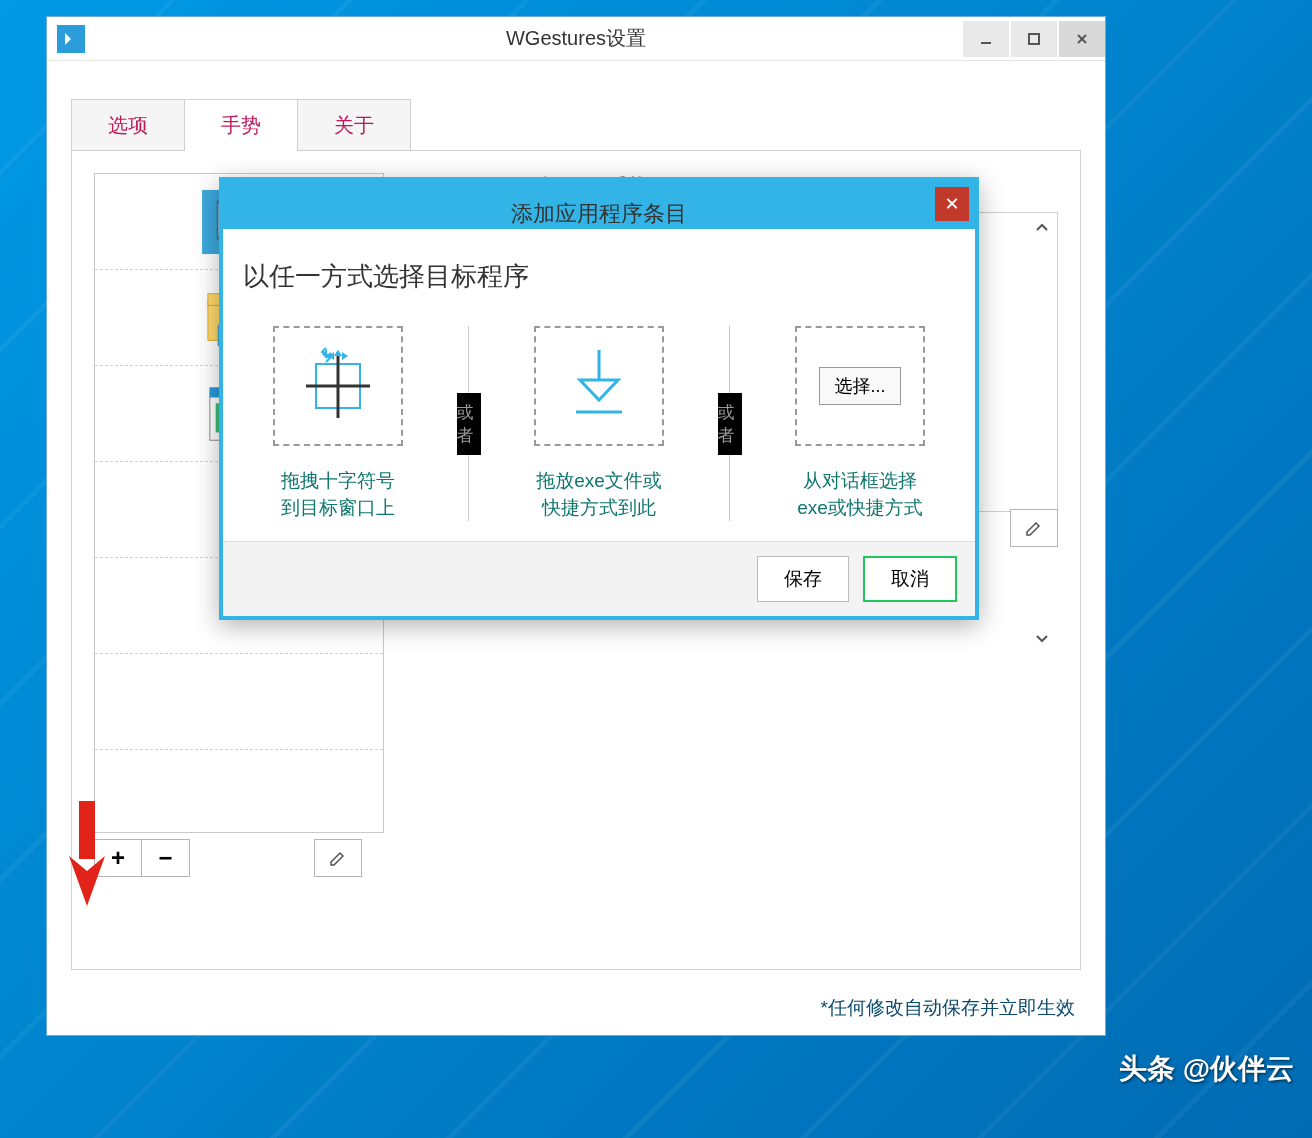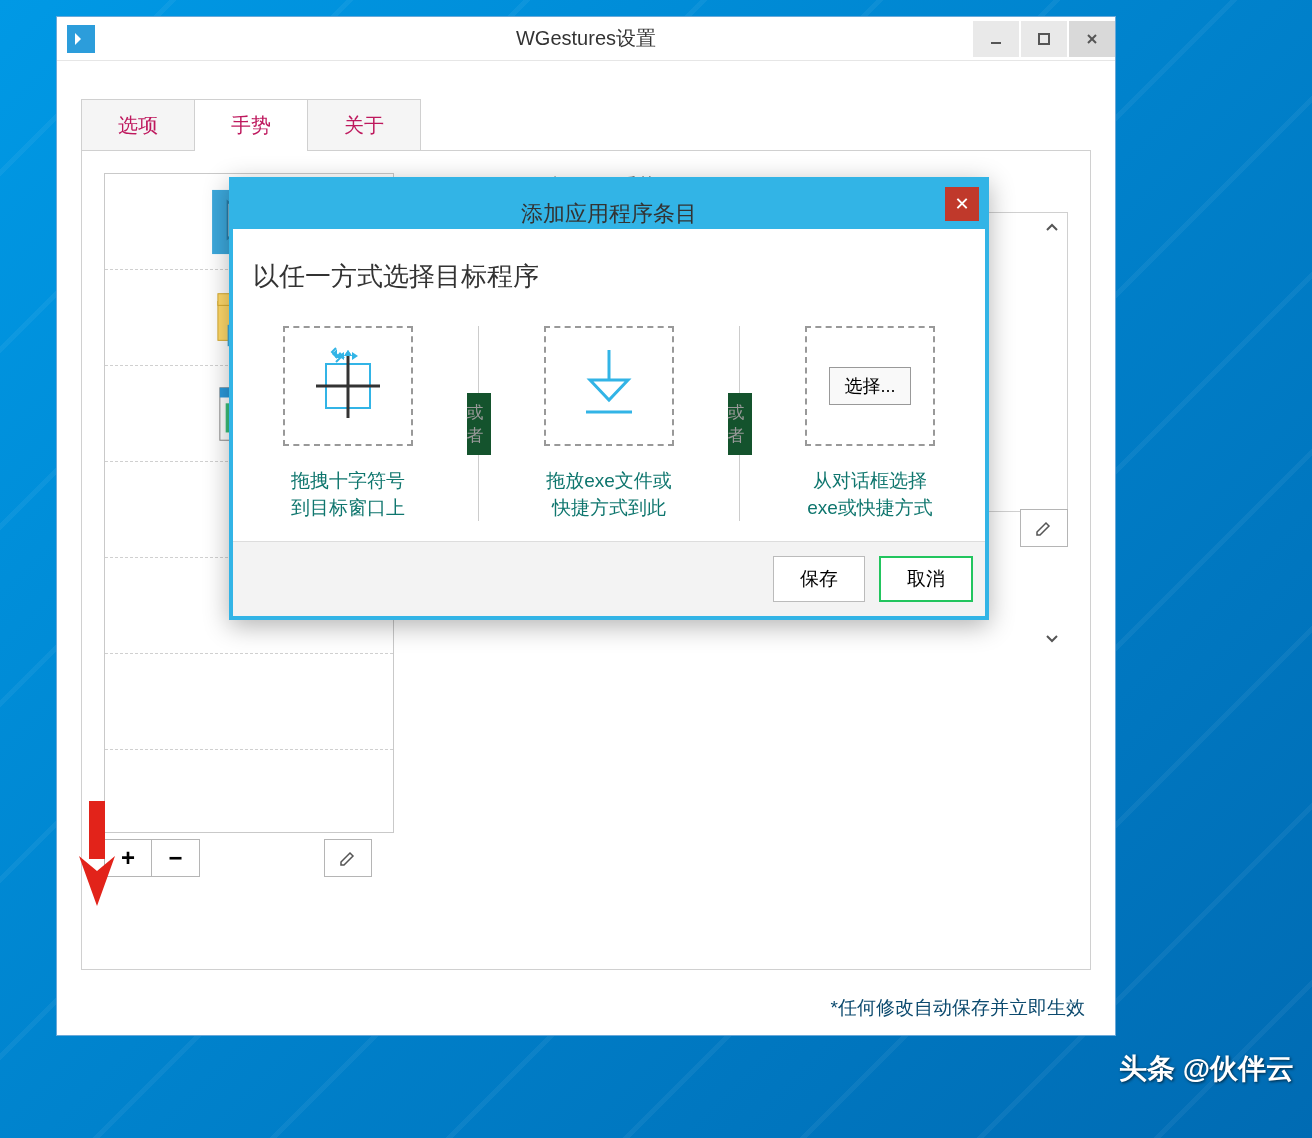--- a/index.html
+++ b/index.html
@@ -8,21 +8,21 @@
   background: linear-gradient(135deg, #0099e5 0%, #006bb3 100%);
   position: relative; overflow: hidden;
 }
 
 body::before {
   content: ""; position: absolute; inset: 0;
   background: repeating-linear-gradient(135deg, transparent 0 120px, rgba(255,255,255,0.05) 120px 125px);
 }
 
 .window {
-  position: absolute; left: 56px; top: 16px; width: 1060px; height: 1020px;
+  position: absolute; left: 46px; top: 16px; width: 1060px; height: 1020px;
   background: #fff; border: 1px solid #6aa9d9;
 }
 .titlebar {
   height: 44px; display: flex; align-items: center; position: relative;
   background: #fff; border-bottom: 1px solid #e6e6e6;
 }
 .titlebar .app-icon {
   width: 28px; height: 28px; margin-left: 10px;
   background: #2c9ddb; display: flex; align-items: center; justify-content: center;
 }
@@ -123,28 +123,28 @@
   width: 130px; height: 120px; margin: 0 auto 22px;
   border: 2px dashed #999; display: flex; align-items: center; justify-content: center;
 }
 .method-text { font-size: 19px; color: #0f766e; line-height: 1.4; }
 .divider {
   width: 24px; display: flex; flex-direction: column; align-items: center;
   justify-content: center; position: relative;
 }
 .divider .vline { width: 1px; flex: 1; background: #ccc; }
 .divider .or {
-  font-size: 17px; color: #999; padding: 8px 0; background: #14532d;
+  font-size: 17px; color: #999; padding: 8px 0; background: #000000;
 }
 .select-btn {
   padding: 6px 14px; border: 1px solid #999; background: #f9f9f9; cursor: pointer;
   font-size: 18px;
 }
 .modal-footer {
-  background: #f3f3f3; padding: 14px 12px; display: flex; justify-content: flex-end;
+  background: #f3f3f3; padding: 14px 18px; display: flex; justify-content: flex-end;
   gap: 14px; border-top: 1px solid #ddd;
 }
 .modal-btn {
   padding: 8px 26px; border: 1px solid #bbb; background: #fff; cursor: pointer;
   font-size: 19px;
 }
 .modal-btn.primary { border: 2px solid #22c55e; }
 
 
 .red-arrow { position: absolute; left: 10px; top: 730px; z-index: 5; }

